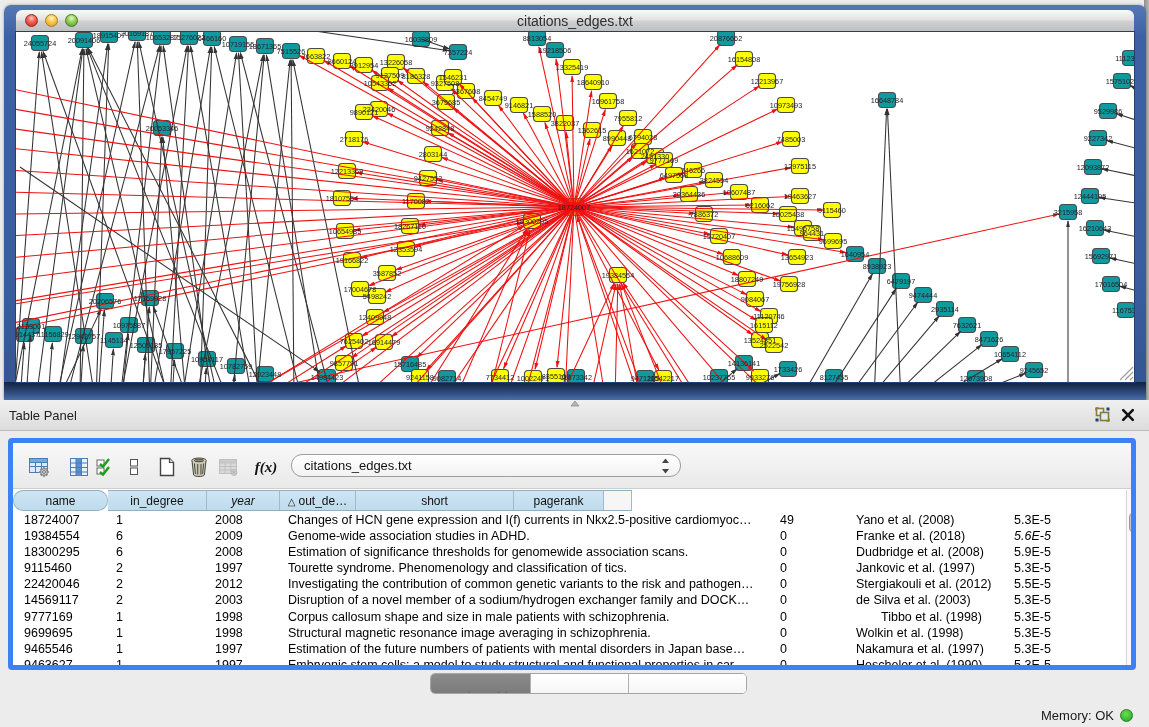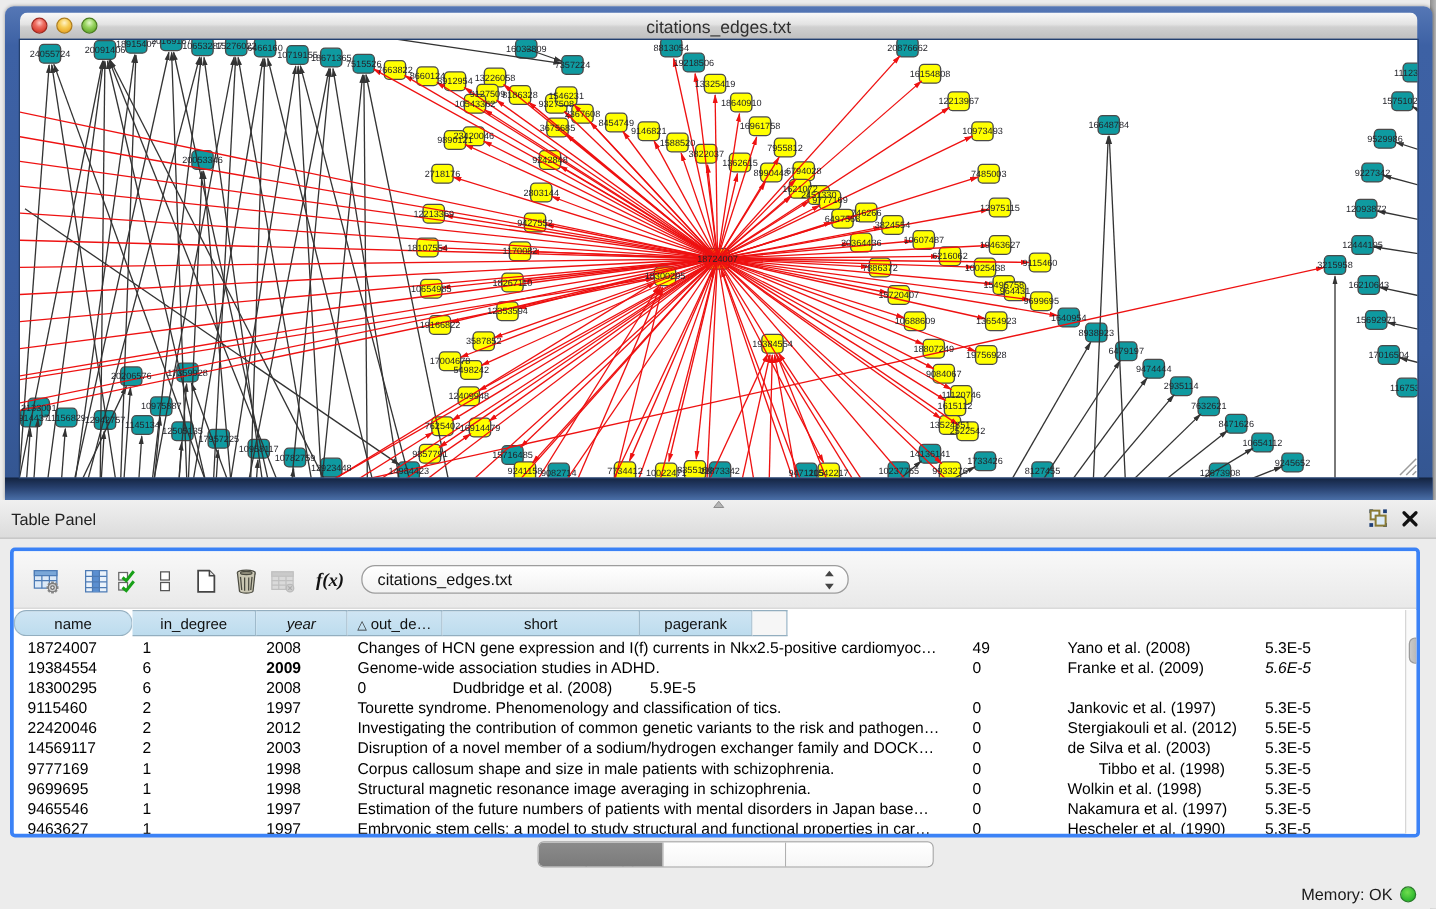--- a/index.html
+++ b/index.html
@@ -26,21 +26,21 @@
 .canvas{position:absolute;left:12px;top:27px;width:1118px;height:350px;background:#fff;outline:1px solid #24406e;}
 .canvas svg{display:block;}
 
 .table-panel{position:absolute;left:0;top:400px;width:1149px;height:327px;background:#ececec;}
 .tp-header{position:absolute;left:0;top:0;width:1149px;height:31px;
   background:linear-gradient(180deg,#f0f0f0,#dcdcdc);border-bottom:1px solid #bcbcbc;}
 .tp-header .tp-title{position:absolute;left:9px;top:8px;font-size:13px;color:#222;}
 .tp-grip{position:absolute;left:569px;top:0px;width:12px;height:6px;color:#8a8a8a;font-size:8px;line-height:6px;text-align:center;}
 .tp-hicons{position:absolute;right:14px;top:6px;display:flex;gap:10px;align-items:center;}
 .container{position:absolute;left:8px;top:38px;width:1128px;height:232px;
-  background:#fff;border:3px solid #3b82f6;border-radius:4px;overflow:hidden;}
+  background:#fff;border:5px solid #3b82f6;border-radius:4px;overflow:hidden;}
 .toolbar{position:absolute;left:0;top:0;width:100%;height:46px;
   background:linear-gradient(180deg,#f8f8f8,#e9e9e9);border-bottom:1px solid #cecece;}
 .tbi{position:absolute;top:11px;width:26px;height:26px;display:flex;align-items:center;justify-content:center;}
 .combo{position:absolute;left:278px;top:11px;width:390px;height:23px;background:linear-gradient(180deg,#ffffff,#f2f2f2);
   border:1px solid #9d9d9d;border-radius:11px;box-shadow:inset 0 1px 0 #fff;}
 .combo .val{position:absolute;left:12px;top:3px;font-size:13px;color:#111;}
 .combo .updn{position:absolute;right:9px;top:2px;width:11px;height:18px;}
 .fx{font-family:"Liberation Serif",serif;font-style:italic;font-weight:bold;font-size:15px;color:#111;}
 .thead{position:absolute;left:0px;top:47px;height:21px;display:flex;}
 .th{height:21px;background:linear-gradient(180deg,#cfe5f3,#bddcee);
@@ -692,30 +692,31 @@
           <div class="td" style="width: 99px;">1</div>
           <div class="td" style="width: 73px;">2008</div>
           <div class="td" style="width: 492px;">Changes of HCN gene expression and I(f) currents in Nkx2.5-positive cardiomyoc…</div>
           <div class="td" style="width: 76px;">49</div>
           <div class="td" style="width: 158px;">Yano et al. (2008)</div>
           <div class="td" style="width: 90px;">5.3E-5</div>
         </div>
         <div class="tr">
           <div class="td" style="width: 95px;">19384554</div>
           <div class="td" style="width: 99px;">6</div>
-          <div class="td" style="width: 73px; font-weight: bold;">2009</div>
+          <div class="td" style="width: 73px;">2009</div>
           <div class="td" style="width: 492px;">Genome-wide association studies in ADHD.</div>
           <div class="td" style="width: 76px;">0</div>
-          <div class="td" style="width: 158px;">Franke et al. (2009)</div>
+          <div class="td" style="width: 158px;">Franke et al. (2018)</div>
           <div class="td" style="width: 90px; font-style: italic;">5.6E-5</div>
         </div>
         <div class="tr">
           <div class="td" style="width: 95px;">18300295</div>
           <div class="td" style="width: 99px;">6</div>
           <div class="td" style="width: 73px;">2008</div>
+          <div class="td" style="width: 492px;">Estimation of significance thresholds for genomewide association scans.</div>
           <div class="td" style="width: 76px;">0</div>
           <div class="td" style="width: 158px;">Dudbridge et al. (2008)</div>
           <div class="td" style="width: 90px;">5.9E-5</div>
         </div>
         <div class="tr">
           <div class="td" style="width: 95px;">9115460</div>
           <div class="td" style="width: 99px;">2</div>
           <div class="td" style="width: 73px;">1997</div>
           <div class="td" style="width: 492px;">Tourette syndrome. Phenomenology and classification of tics.</div>
           <div class="td" style="width: 76px;">0</div>

